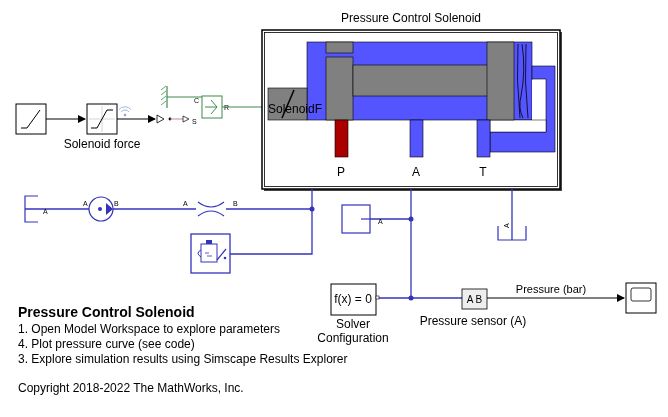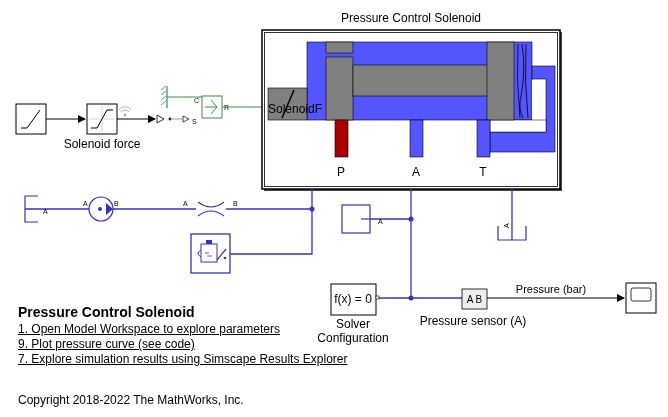--- a/index.html
+++ b/index.html
@@ -3,22 +3,22 @@
 <meta charset="utf-8">
 <style>
   html, body { margin: 0; padding: 0; background: #ffffff; }
   body { width: 668px; height: 417px; position: relative; overflow: hidden;
          font-family: "Liberation Sans", sans-serif; }
   #canvas { position: absolute; left: 0; top: 0; }
   .lbl { font-family: "Liberation Sans", sans-serif; font-size: 12px; fill: #000; }
   .port { font-family: "Liberation Sans", sans-serif; font-size: 7px; fill: #000; }
   .notes { position: absolute; left: 18px; top: 305px; font-size: 12px; color: #000; line-height: 15px; }
   .notes .title { font-weight: bold; font-size: 14px; margin-bottom: 2px; }
-  .notes .item { cursor: pointer; text-decoration: underline; }
-  .notes .copy { margin-top: 26px; }
+  .notes .item { cursor: pointer; }
+  .notes .copy { margin-top: 14px; }
 </style>
 </head>
 <body>
 
 <svg id="canvas" width="668" height="417" viewBox="0 0 668 417">
   <defs>
     <marker id="arrowBlack" markerWidth="8" markerHeight="8" refX="7" refY="4" orient="auto">
       <path d="M0,0 L8,4 L0,8 z" fill="#000"></path>
     </marker>
   </defs>
@@ -173,16 +173,16 @@
 
   <g>
     <rect x="626" y="283" width="30" height="30" fill="#fff" stroke="#000" stroke-width="1"></rect>
     <rect x="631" y="288" width="20" height="13" rx="2" fill="#fff" stroke="#000" stroke-width="0.8"></rect>
   </g>
 </svg>
 
 <div class="notes">
   <div class="title">Pressure Control Solenoid</div>
   <div class="item">1. Open Model Workspace to explore parameters</div>
-  <div class="item">9. Plot pressure curve (see code)</div>
-  <div class="item">7. Explore simulation results using Simscape Results Explorer</div>
+  <div class="item">4. Plot pressure curve (see code)</div>
+  <div class="item">3. Explore simulation results using Simscape Results Explorer</div>
   <div class="copy">Copyright 2018-2022 The MathWorks, Inc.</div>
 </div>
 
 </body></html>

